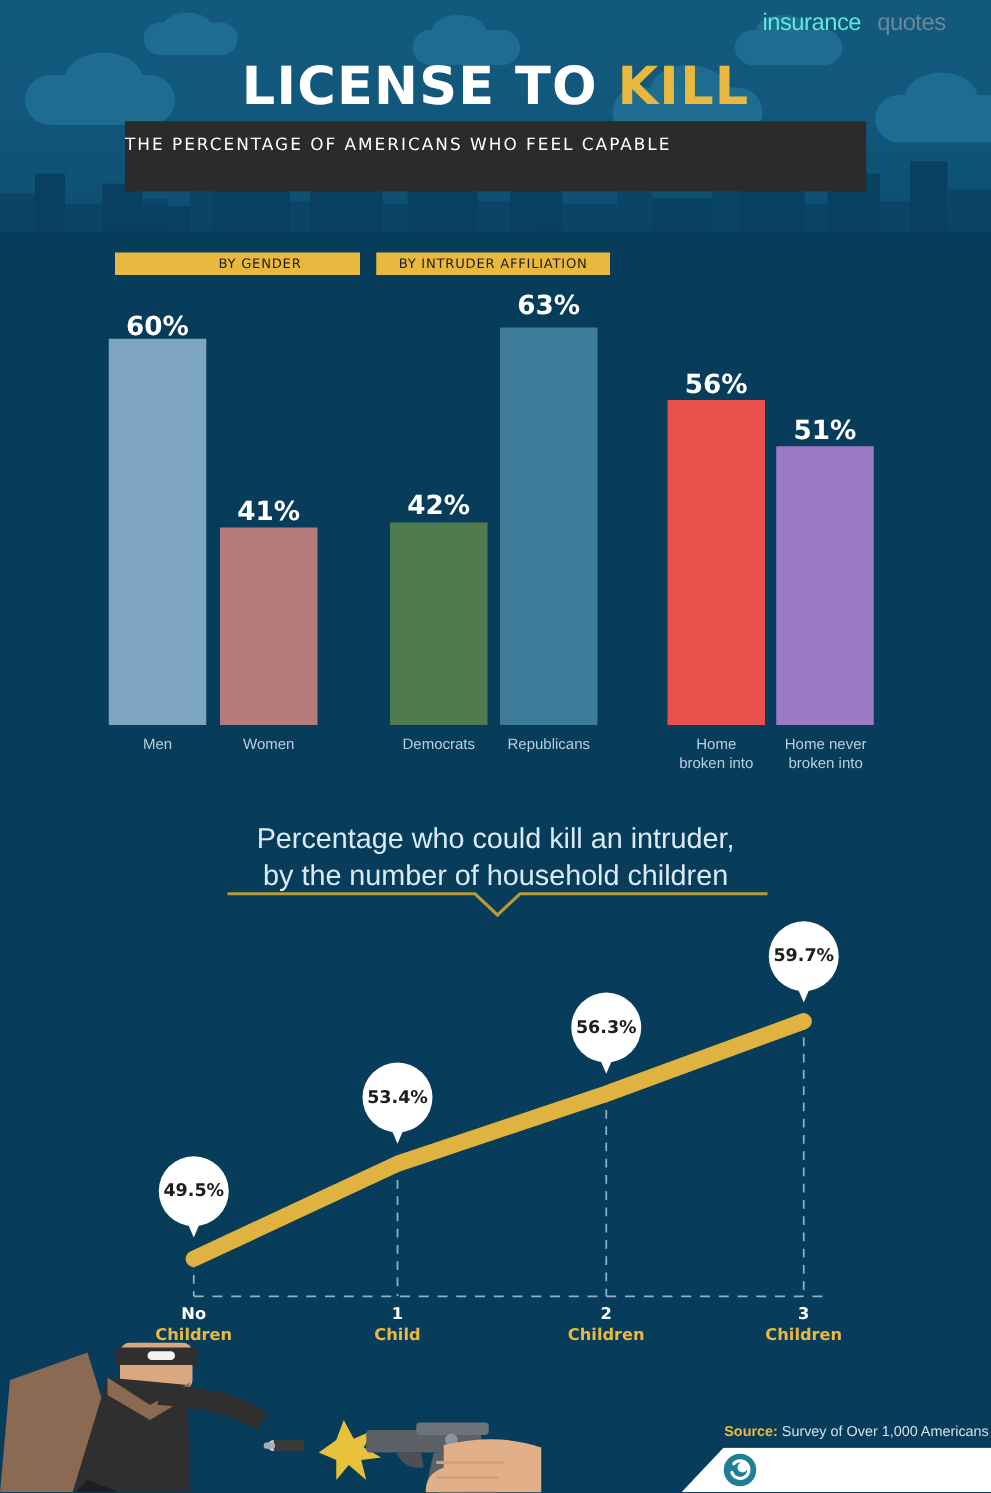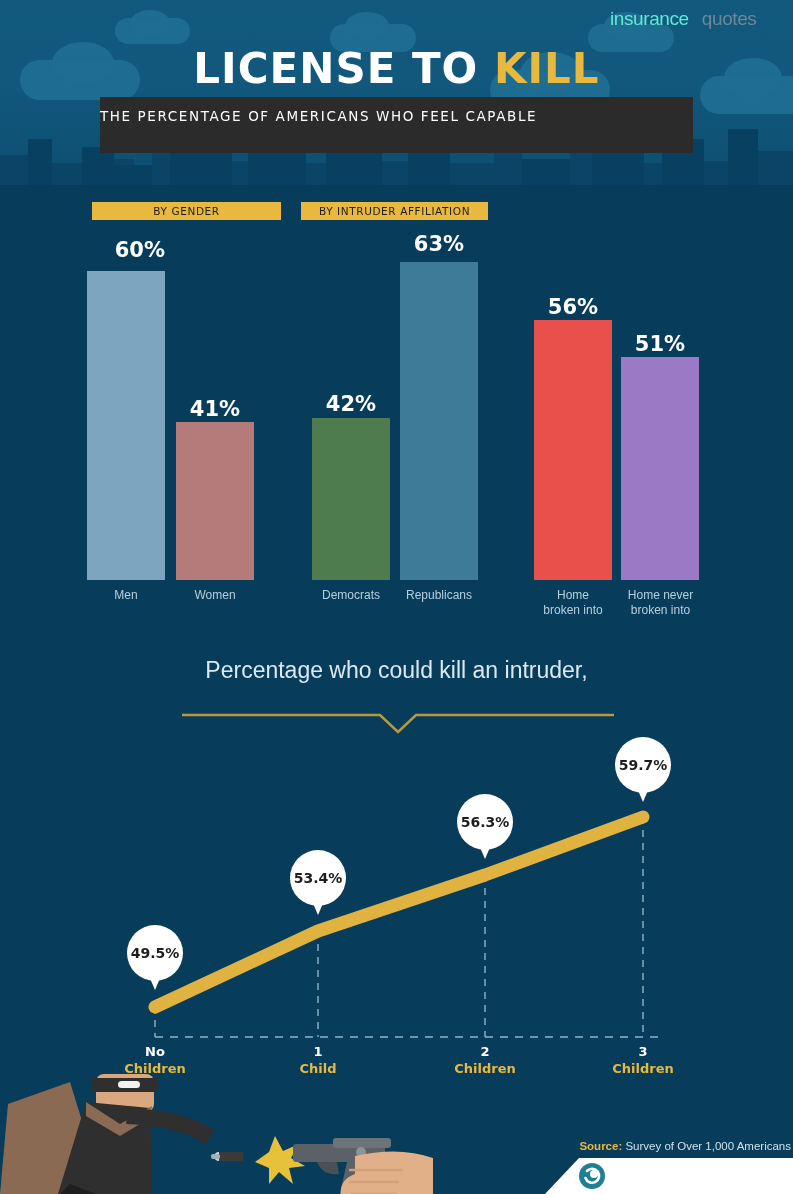--- a/index.html
+++ b/index.html
@@ -116,26 +116,26 @@
   </div>
 
   <div class="title"><span>LICENSE TO </span><span class="gold">KILL</span></div>
 
   <div class="subbox">
     <div class="subtxt">
       <span>THE PERCENTAGE OF AMERICANS WHO FEEL CAPABLE</span><br>
     </div>
   </div>
 
-  <div class="tab" style="left:92px;top:202px;width:189px;">BY GENDER</div>
+  <div class="tab" style="left:92px;top:202px;width:160px;padding-left:36px;">BY GENDER</div>
   <div class="tab" style="left:301px;top:202px;width:187px;">BY INTRUDER AFFILIATION</div>
 
   <div>
 
-    <div class="barval" style="left:87px;top:238px;width:78px;text-align:right;">60%</div>
+    <div class="barval" style="left:87px;top:249px;width:78px;">60%</div>
     <div class="bar" style="left:87px;top:271px;height:309px;width:78px;background:#7da5bf;"></div>
     <div class="barlabel" style="left:87px;top:588px;width:78px;">
       <span>Men</span>
     </div>
 
     <div class="barval" style="left:176px;top:397px;width:78px;">41%</div>
     <div class="bar" style="left:176px;top:422px;height:158px;width:78px;background:#b57a7a;"></div>
     <div class="barlabel" style="left:176px;top:588px;width:78px;">
       <span>Women</span>
     </div>
@@ -162,20 +162,21 @@
     <div class="barval" style="left:621px;top:332px;width:78px;">51%</div>
     <div class="bar" style="left:621px;top:357px;height:223px;width:78px;background:#9c79c4;"></div>
     <div class="barlabel" style="left:608px;top:588px;width:105px;">
       <span>Home never</span><br>
       <span>broken into</span>
     </div>
   </div>
 
   <div class="lsec-title">
     <span>Percentage who could kill an intruder,</span><br>
+    <span>by the number of household children</span>
   </div>
   <svg width="793" height="40" style="position:absolute;left:0;top:712px;">
     <path d="M182,3 L380,3 L398,20 L416,3 L614,3" stroke="#b79a3c" stroke-width="2.5" fill="none"></path>
   </svg>
 
   <svg width="793" height="320" style="position:absolute;left:0;top:745px;">
 
     <line x1="155" y1="292" x2="665" y2="292" stroke="#90b2c6" stroke-width="1.4" stroke-dasharray="8,7"></line>
     <line x1="155" y1="262" x2="155" y2="292" stroke="#90b2c6" stroke-width="1.4" stroke-dasharray="7,6"></line>
     <line x1="318" y1="186" x2="318" y2="292" stroke="#90b2c6" stroke-width="1.4" stroke-dasharray="7,6"></line>

